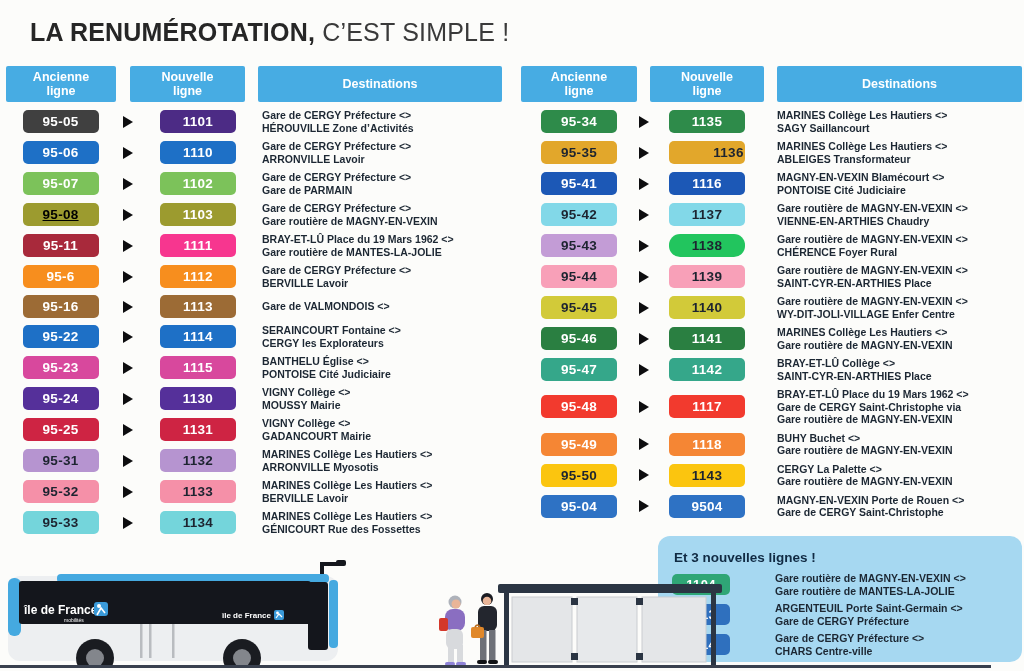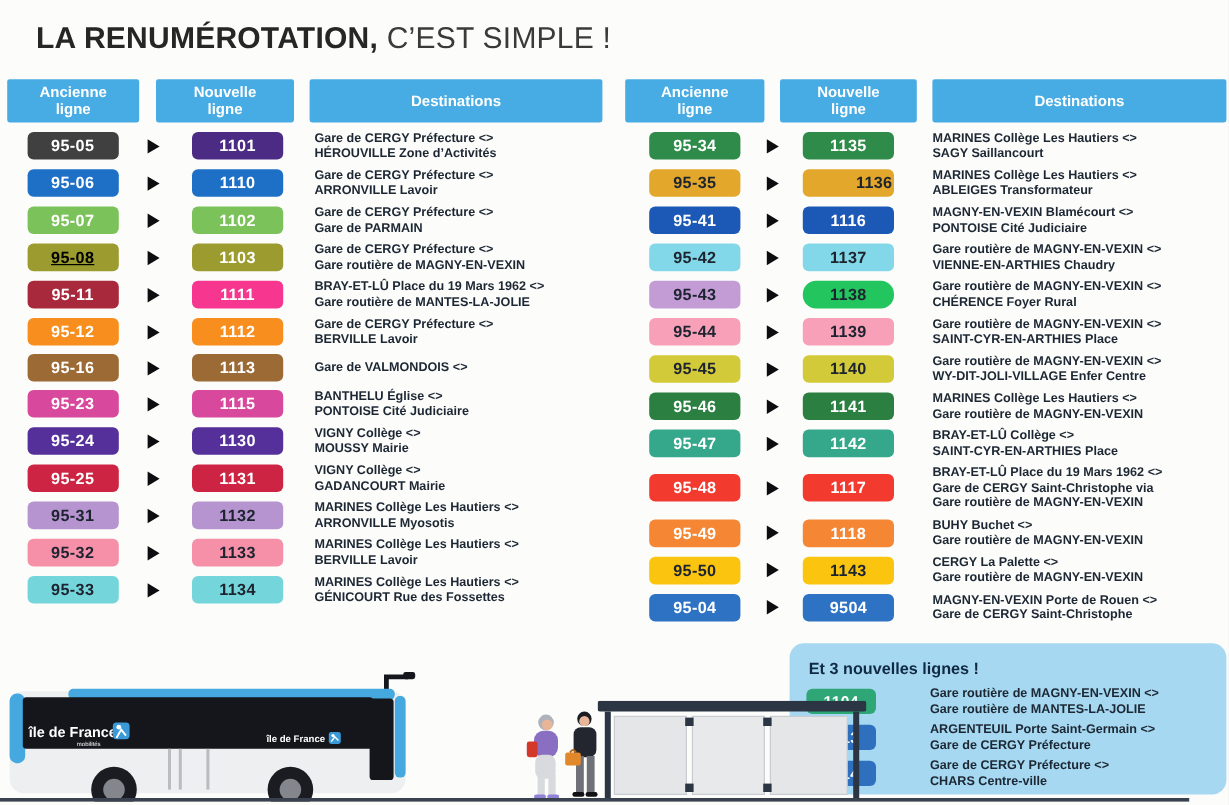--- a/index.html
+++ b/index.html
@@ -164,21 +164,21 @@
         <div class="cell c-new">
           <span class="badge" style="background: rgb(247, 54, 143); color: rgb(255, 255, 255);">1111</span>
         </div>
         <div class="cell c-dest">
           <div>BRAY-ET-LÛ Place du 19 Mars 1962 &lt;&gt;</div>
           <div>Gare routière de MANTES-LA-JOLIE</div>
         </div>
       </div>
       <div class="row">
         <div class="cell c-old">
-          <span class="badge" style="background: rgb(247, 142, 30); color: rgb(255, 255, 255);">95-12</span>
+          <span class="badge" style="background: rgb(247, 142, 30); color: rgb(255, 255, 255);">95-6</span>
         </div>
         <div class="cell c-arr">
           <span class="tri"></span>
         </div>
         <div class="cell c-new">
           <span class="badge" style="background: rgb(247, 142, 30); color: rgb(255, 255, 255);">1112</span>
         </div>
         <div class="cell c-dest">
           <div>Gare de CERGY Préfecture &lt;&gt;</div>
           <div>BERVILLE Lavoir</div>
@@ -189,20 +189,35 @@
           <span class="badge" style="background: rgb(156, 107, 53); color: rgb(255, 255, 255);">95-16</span>
         </div>
         <div class="cell c-arr">
           <span class="tri"></span>
         </div>
         <div class="cell c-new">
           <span class="badge" style="background: rgb(156, 107, 53); color: rgb(255, 255, 255);">1113</span>
         </div>
         <div class="cell c-dest">
           <div>Gare de VALMONDOIS &lt;&gt;</div>
+        </div>
+      </div>
+      <div class="row">
+        <div class="cell c-old">
+          <span class="badge" style="background: rgb(30, 112, 198); color: rgb(255, 255, 255);">95-22</span>
+        </div>
+        <div class="cell c-arr">
+          <span class="tri"></span>
+        </div>
+        <div class="cell c-new">
+          <span class="badge" style="background: rgb(30, 112, 198); color: rgb(255, 255, 255);">1114</span>
+        </div>
+        <div class="cell c-dest">
+          <div>SERAINCOURT Fontaine &lt;&gt;</div>
+          <div>CERGY les Explorateurs</div>
         </div>
       </div>
       <div class="row">
         <div class="cell c-old">
           <span class="badge" style="background: rgb(216, 72, 157); color: rgb(255, 255, 255);">95-23</span>
         </div>
         <div class="cell c-arr">
           <span class="tri"></span>
         </div>
         <div class="cell c-new">

